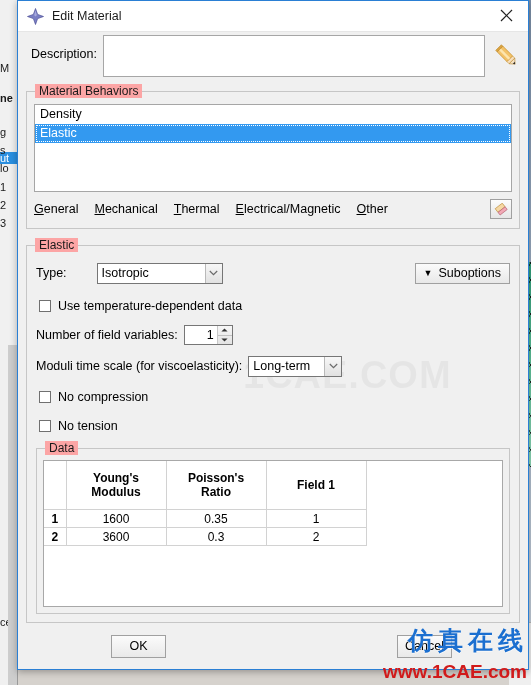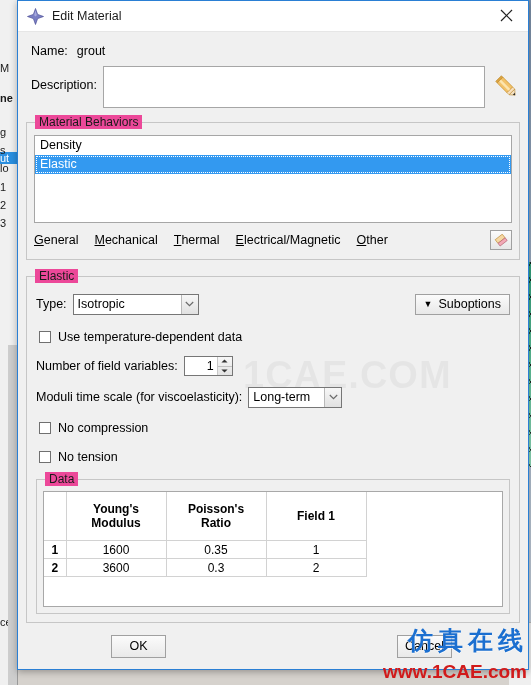--- a/index.html
+++ b/index.html
@@ -173,21 +173,21 @@
   
   .groupbox {
     border: 1px solid #c6c6c6;
     position: relative;
     box-sizing: border-box;
     background: transparent;
   }
   .groupbox > .gb-title {
     position: absolute;
     top: -8px; left: 8px;
-    background: #ec4899;
+    background: #fca5a5;
     padding: 0 4px;
     font-size: 12px;
     color: #1a1a1a;
   }
 
   #behaviors-group {
     margin-top: 14px;
     height: 138px;
     padding: 12px 7px 7px 7px;
   }
@@ -241,21 +241,21 @@
 
   
   #elastic-group {
     margin-top: 16px;
     flex: 1 1 auto;
     padding: 11px 9px 8px 9px;
     display: flex;
     flex-direction: column;
   }
 
-  #type-row { height: 26px; margin-top: 3px; }
+  #type-row { height: 26px; margin-top: 3px; gap: 24px; }
   #type-label { font-size: 12.5px; }
   #type-select {
     margin-left: 6px;
     width: 126px; height: 21px;
     background: #ffffff;
     border: 1px solid #767676;
     box-sizing: border-box;
     display: flex;
     align-items: center;
     position: relative;
@@ -491,24 +491,20 @@
         <line x1="1" y1="1" x2="12" y2="12" stroke="#222" stroke-width="1.2"></line>
         <line x1="12" y1="1" x2="1" y2="12" stroke="#222" stroke-width="1.2"></line>
       </svg>
     </div>
   </div>
 
   <div id="dialog-body">
 
     <div id="watermark-center">1CAE.COM</div>
 
-    <div id="name-row" class="row">
-      <span id="name-label">Name:</span>
-      <span id="name-value">grout</span>
-    </div>
 
     <div id="desc-row">
       <span id="desc-label">Description:</span>
       <textarea id="desc-input" placeholder="" style=""></textarea>
       <div id="desc-pencil">
         <svg width="26" height="26" viewBox="0 0 26 26">
           <g transform="rotate(-45 13 13)">
             <rect x="9" y="3" width="8" height="14" fill="#f3c268" stroke="#c8922f" stroke-width="0.7"></rect>
             <rect x="11.5" y="3" width="2.4" height="14" fill="#fde5ae"></rect>
             <rect x="9" y="17" width="8" height="3" fill="#f7dfbe" stroke="#c8922f" stroke-width="0.6"></rect>

